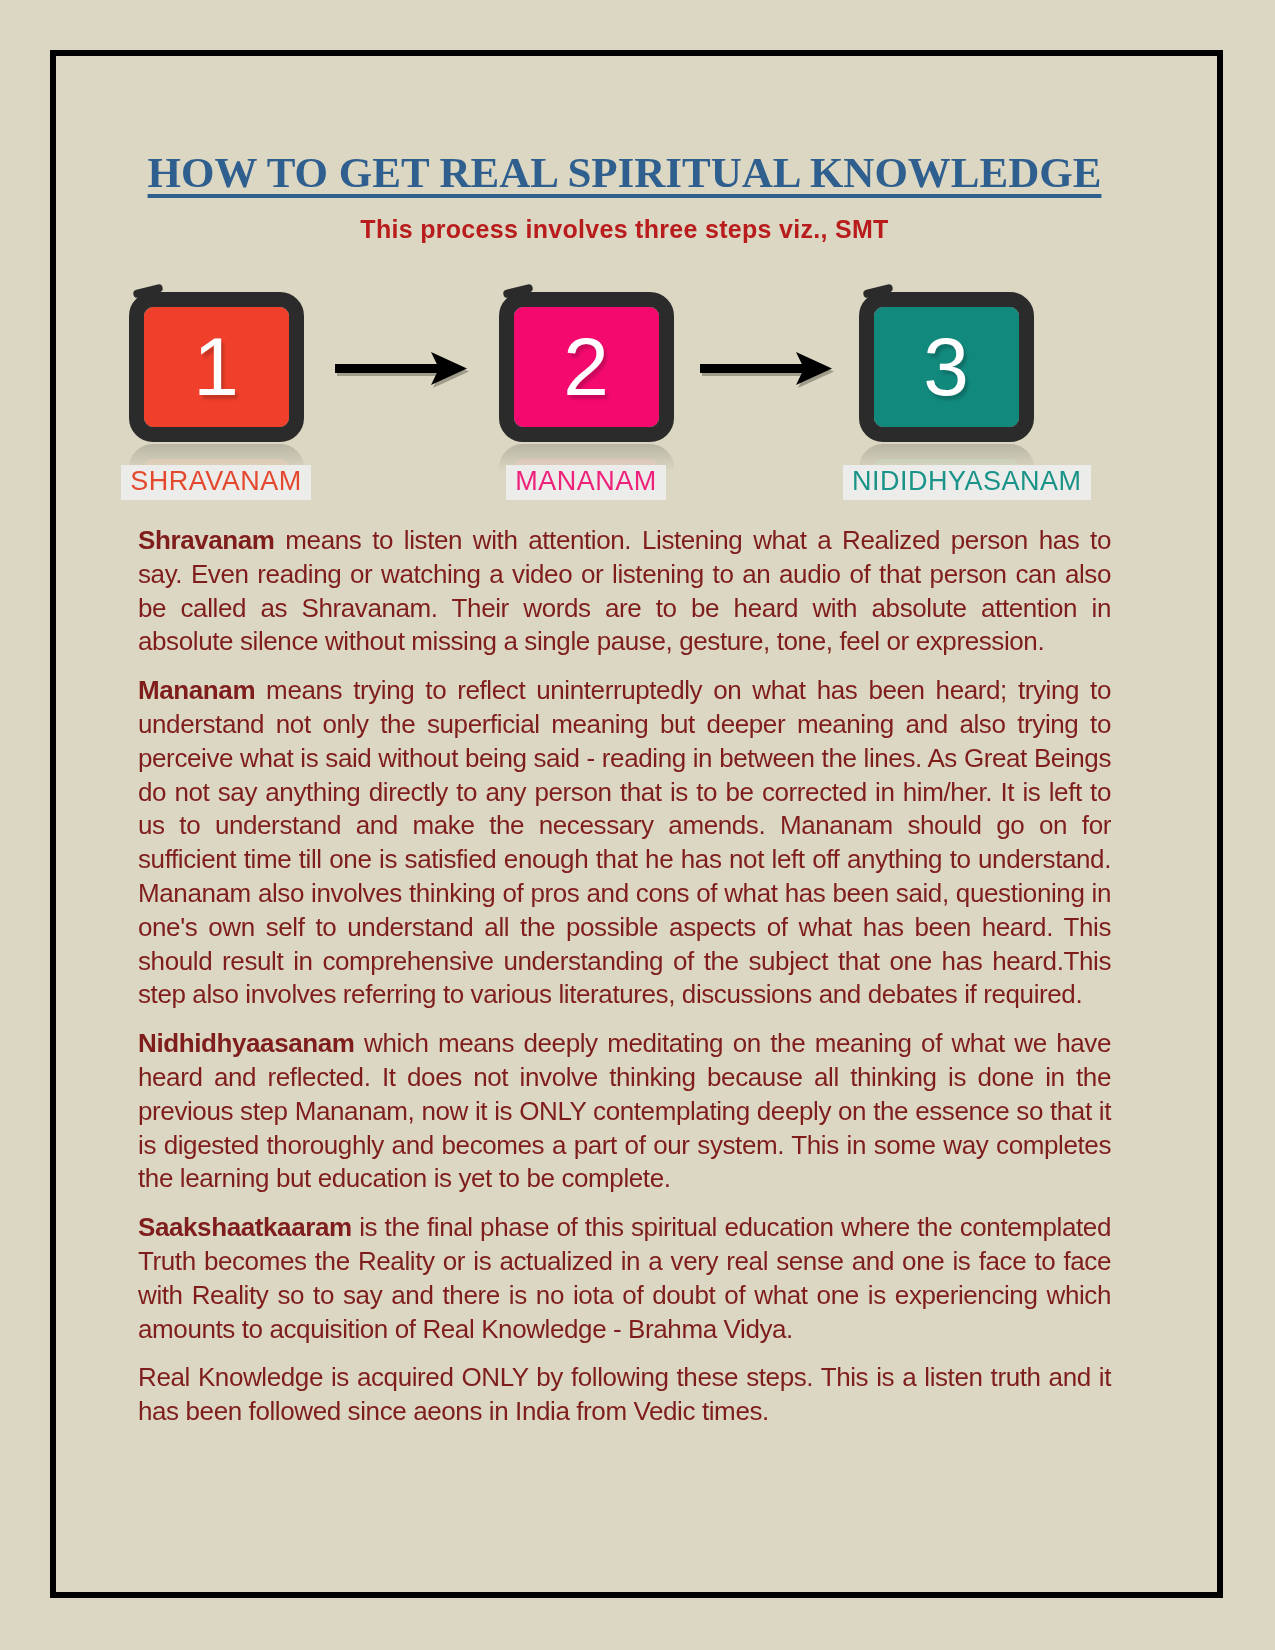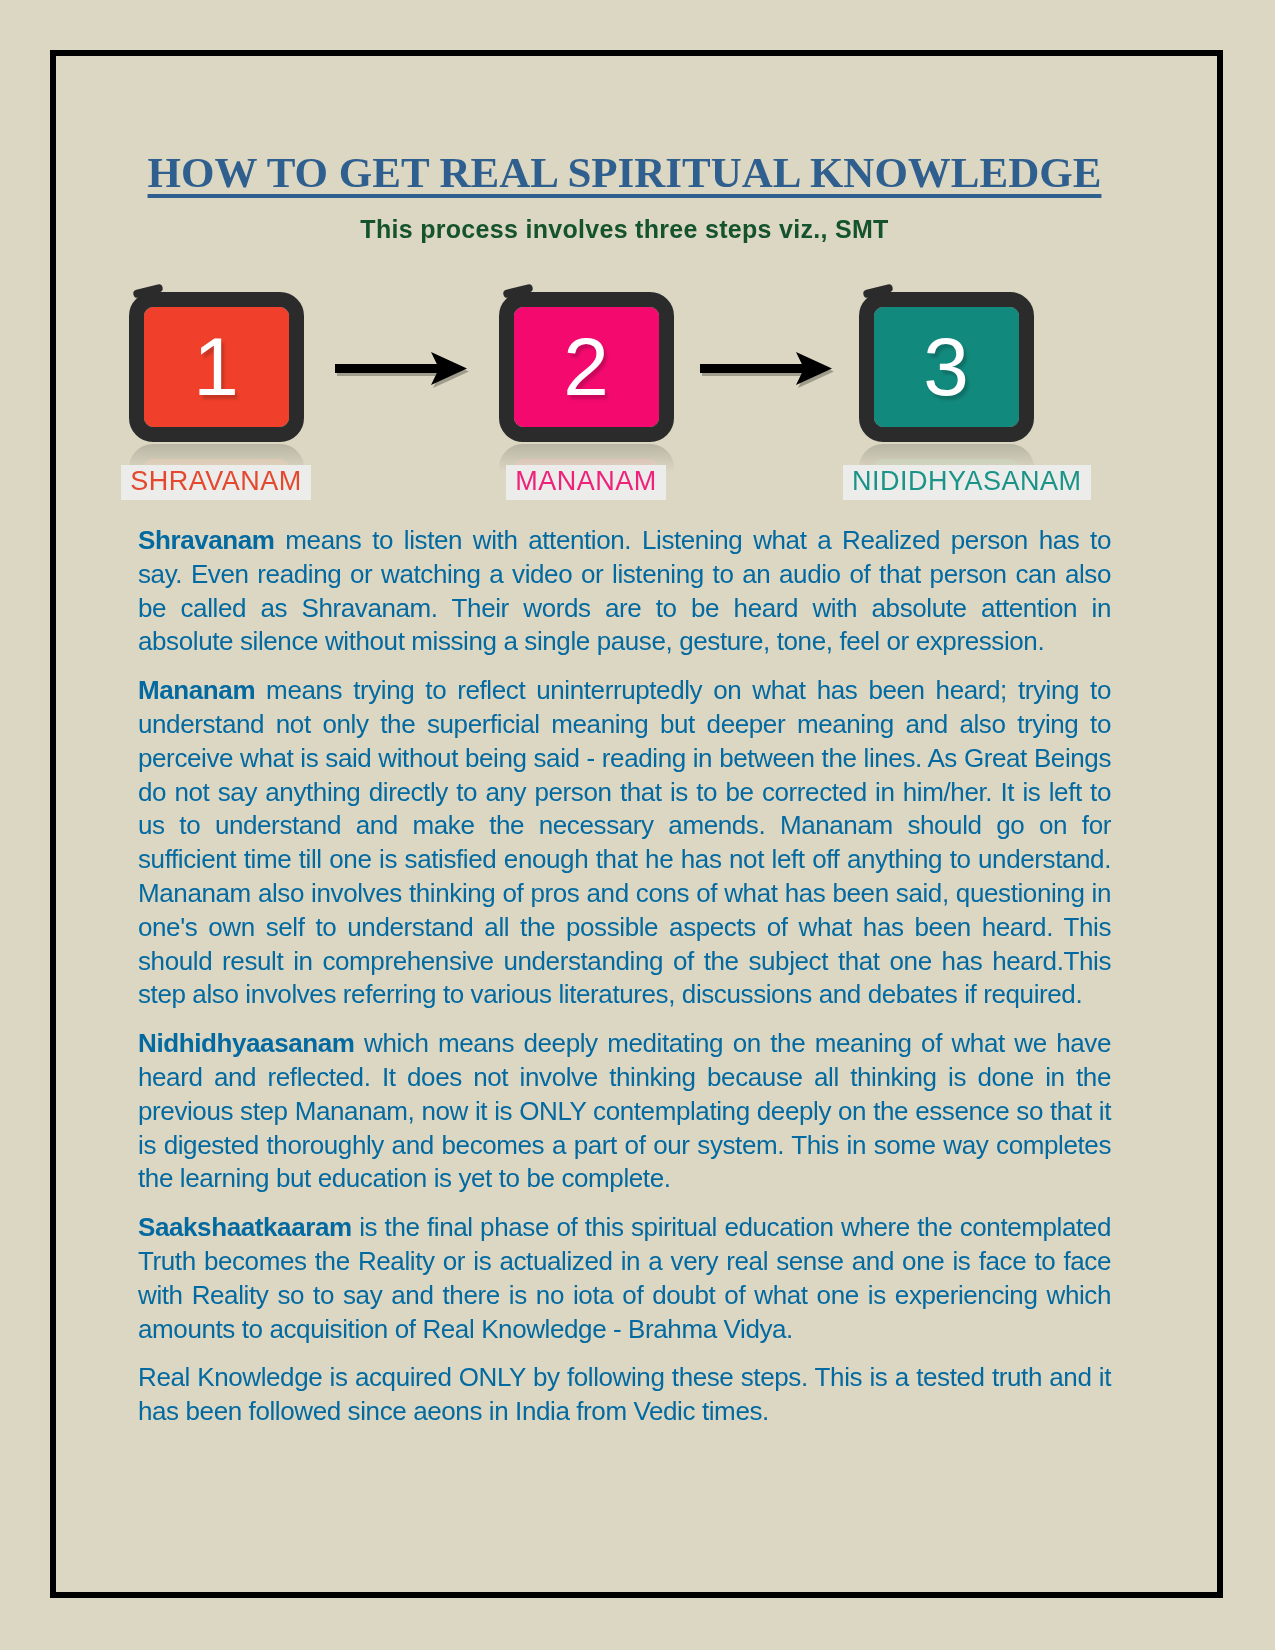--- a/index.html
+++ b/index.html
@@ -30,21 +30,21 @@
     color: #2f5f8e;
     text-decoration: underline;
     text-decoration-thickness: 4px;
     text-underline-offset: 7px;
   }
   .doc-subtitle {
     margin: 18px 0 0 0;
     text-align: center;
     font-weight: bold;
     font-size: 25px;
-    color: #14532d;
+    color: #b91c1c;
     letter-spacing: 0.3px;
   }
   
   .figure {
     display: flex;
     align-items: flex-start;
     margin: 48px 0 0 -25px;
   }
   .step-col { width: 206px; flex: 0 0 auto; text-align: center; }
   .arrow-wrap {
@@ -109,21 +109,21 @@
     font-size: 27px;
     letter-spacing: 0.5px;
   }
   
   .body-text { margin-top: 24px; }
   .body-text p {
     margin: 0 0 15px 0;
     font-size: 26px;
     line-height: 1.3;
     letter-spacing: -0.4px;
-    color: #0369a1;
+    color: #7f1d1d;
     text-align: justify;
   }
   .body-text .lead { font-weight: bold; }
 </style>
 </head>
 <body>
 
 <div class="frame"></div>
 
 <div class="content">
@@ -177,16 +177,16 @@
       <span class="step-label" style="color: rgb(26, 147, 136); text-align: right;">NIDIDHYASANAM</span>
     </div>
 
   </div>
 
   <div class="body-text">
     <p><span class="lead">Shravanam</span><span> means to listen with attention. Listening what a Realized person has to say. Even reading or watching a video or listening to an audio of that person can also be called as Shravanam. Their words are to be heard with absolute attention in absolute silence without missing a single pause, gesture, tone, feel or expression.</span></p>
     <p><span class="lead">Mananam</span><span> means trying to reflect uninterruptedly on what has been heard; trying to understand not only the superficial meaning but deeper meaning and also trying to perceive what is said without being said - reading in between the lines. As Great Beings do not say anything directly to any person that is to be corrected in him/her. It is left to us to understand and make the necessary amends. Mananam should go on for sufficient time till one is satisfied enough that he has not left off anything to understand. Mananam also involves thinking of pros and cons of what has been said, questioning in one's own self to understand all the possible aspects of what has been heard. This should result in comprehensive understanding of the subject that one has heard.This step also involves referring to various literatures, discussions and debates if required.</span></p>
     <p><span class="lead">Nidhidhyaasanam</span><span> which means deeply meditating on the meaning of what we have heard and reflected. It does not involve thinking because all thinking is done in the previous step Mananam, now it is ONLY contemplating deeply on the essence so that it is digested thoroughly and becomes a part of our system. This in some way completes the learning but education is yet to be complete.</span></p>
     <p><span class="lead">Saakshaatkaaram</span><span> is the final phase of this spiritual education where the contemplated Truth becomes the Reality or is actualized in a very real sense and one is face to face with Reality so to say and there is no iota of doubt of what one is experiencing which amounts to acquisition of Real Knowledge - Brahma Vidya.</span></p>
-    <p><span class="lead"></span><span>Real Knowledge is acquired ONLY by following these steps. This is a tested truth and it has been followed since aeons in India from Vedic times.</span></p>
+    <p><span class="lead"></span><span>Real Knowledge is acquired ONLY by following these steps. This is a listen truth and it has been followed since aeons in India from Vedic times.</span></p>
   </div>
 
 </div>
 
 </body></html>

